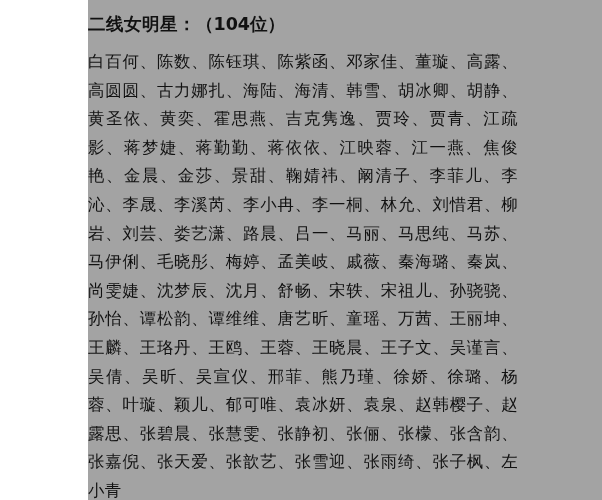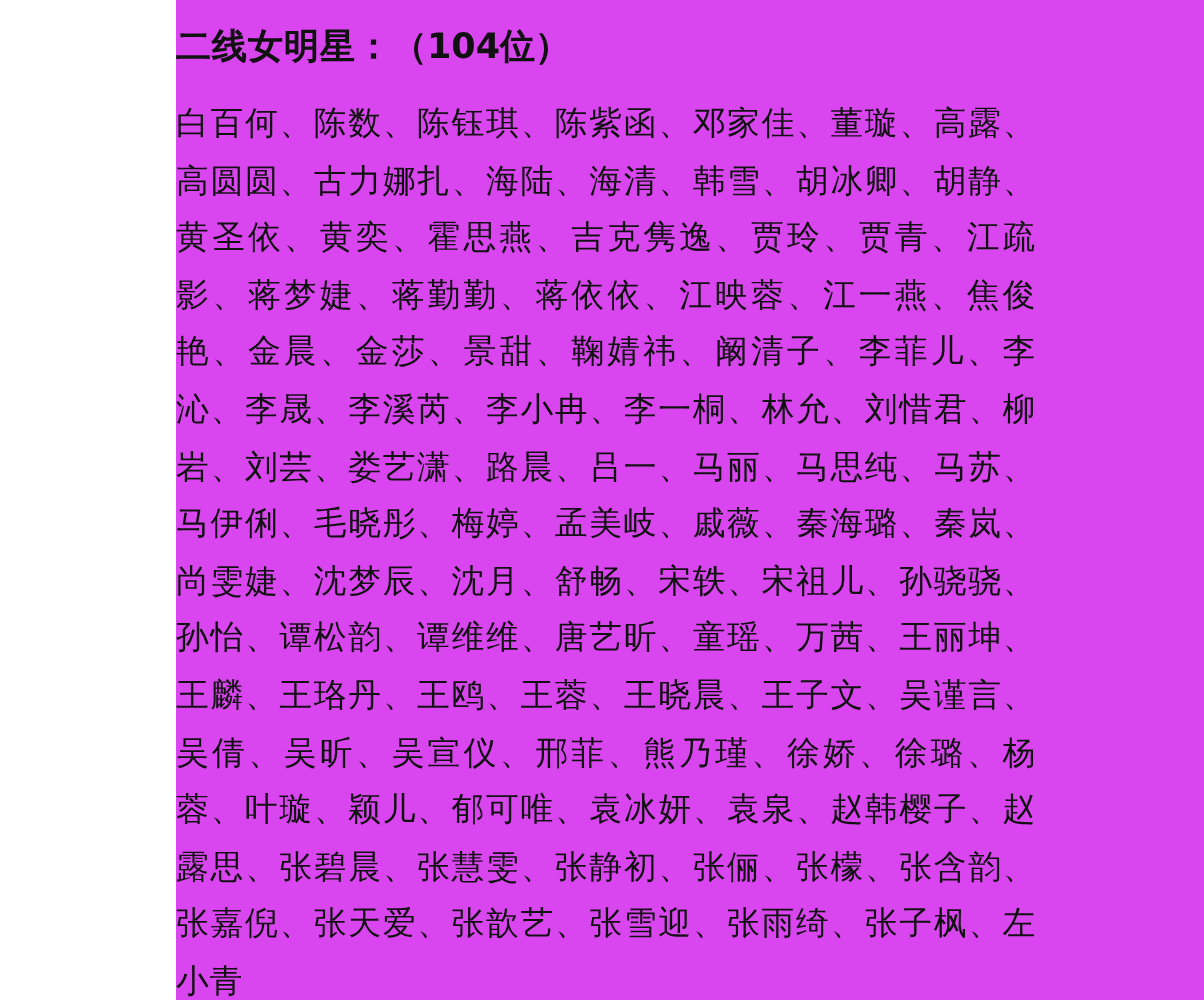--- a/index.html
+++ b/index.html
@@ -10,21 +10,21 @@
     width: 602px;
     height: 500px;
     background: #ffffff;
     font-family: "DejaVu Sans", sans-serif;
     overflow: hidden;
   }
   .page {
     position: relative;
     width: 602px;
     height: 500px;
-    background: #d946ef;
+    background: #a3a3a3;
     box-sizing: border-box;
     padding: 14px 0 0 0;
   }
   .left-rail {
     position: absolute;
     left: 0;
     top: 0;
     width: 88px;
     height: 500px;
     background: #ffffff;

